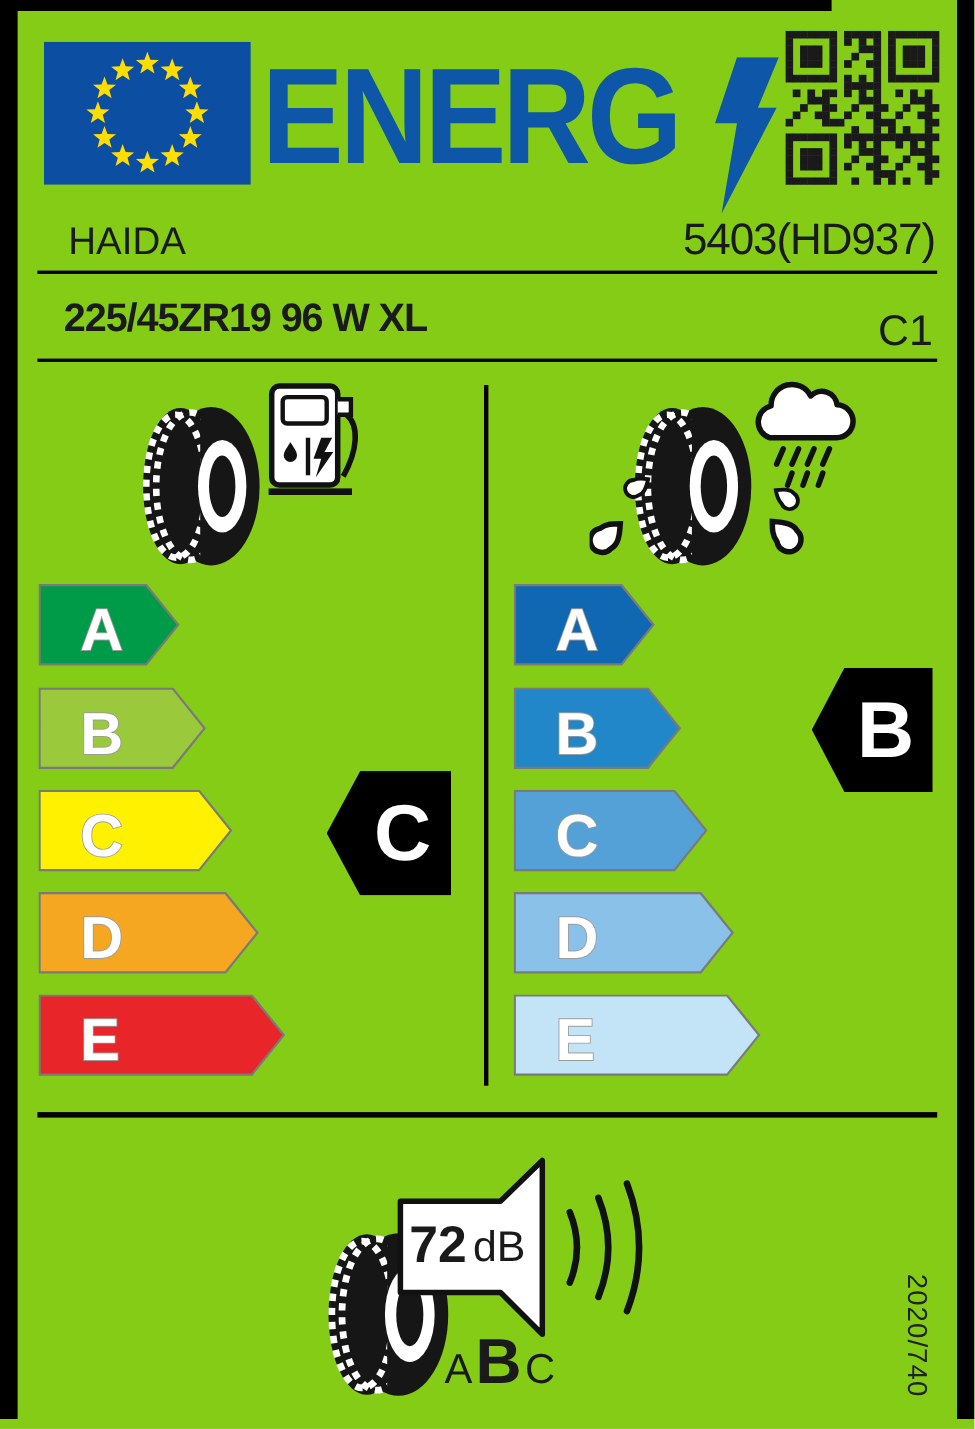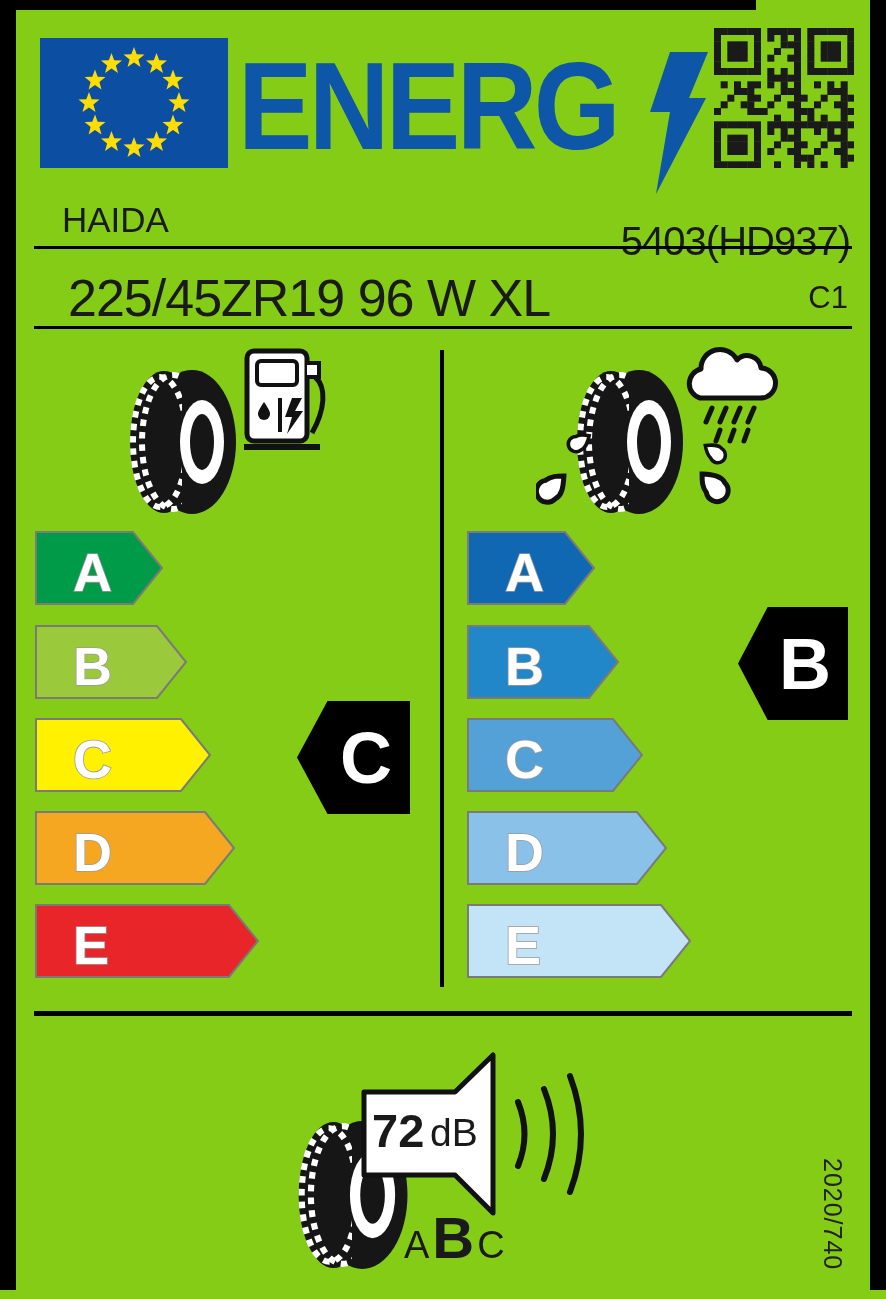--- a/index.html
+++ b/index.html
@@ -14,23 +14,23 @@
   .border-right{left:870px;top:0;width:16px;height:1290px;background:#000;}
   
   .flag{left:40px;top:38px;}
   .logo-text{
     left:238px;top:44px;font-size:124px;line-height:1;font-weight:700;
     letter-spacing:-4px;transform:scaleX(.9);transform-origin:left top;white-space:nowrap;
   }
   .bolt{left:644px;top:52px;}
   .qr{left:714px;top:28px;}
   .brand{left:62px;top:200px;font-size:35px;font-weight:400;letter-spacing:0px;}
-  .code{right:36px;top:196px;font-size:40px;font-weight:400;letter-spacing:-1px;margin-top:23px;}
-  .size{left:58px;top:268px;font-size:52px;font-weight:400;letter-spacing:-1px;margin-left:10px;}
-  .tclass{right:38px;top:280px;font-size:31px;}
+  .code{right:36px;top:196px;font-size:40px;font-weight:400;letter-spacing:-1px;}
+  .size{left:58px;top:268px;font-size:36px;font-weight:700;letter-spacing:-1px;}
+  .tclass{right:38px;top:280px;font-size:39px;}
   .rule{left:34px;width:818px;background:#000;}
   .rule1{top:246px;height:3px;}
   .rule2{top:326px;height:3px;}
   .rule3{top:1011px;height:5px;}
   .vdivider{left:440px;top:350px;width:4px;height:637px;background:#000;}
   
   .scale{width:260px;height:450px;}
   .scale-left{left:35px;top:531px;}
   .scale-right{left:467px;top:531px;}
   .scale svg{position:absolute;left:0;}

